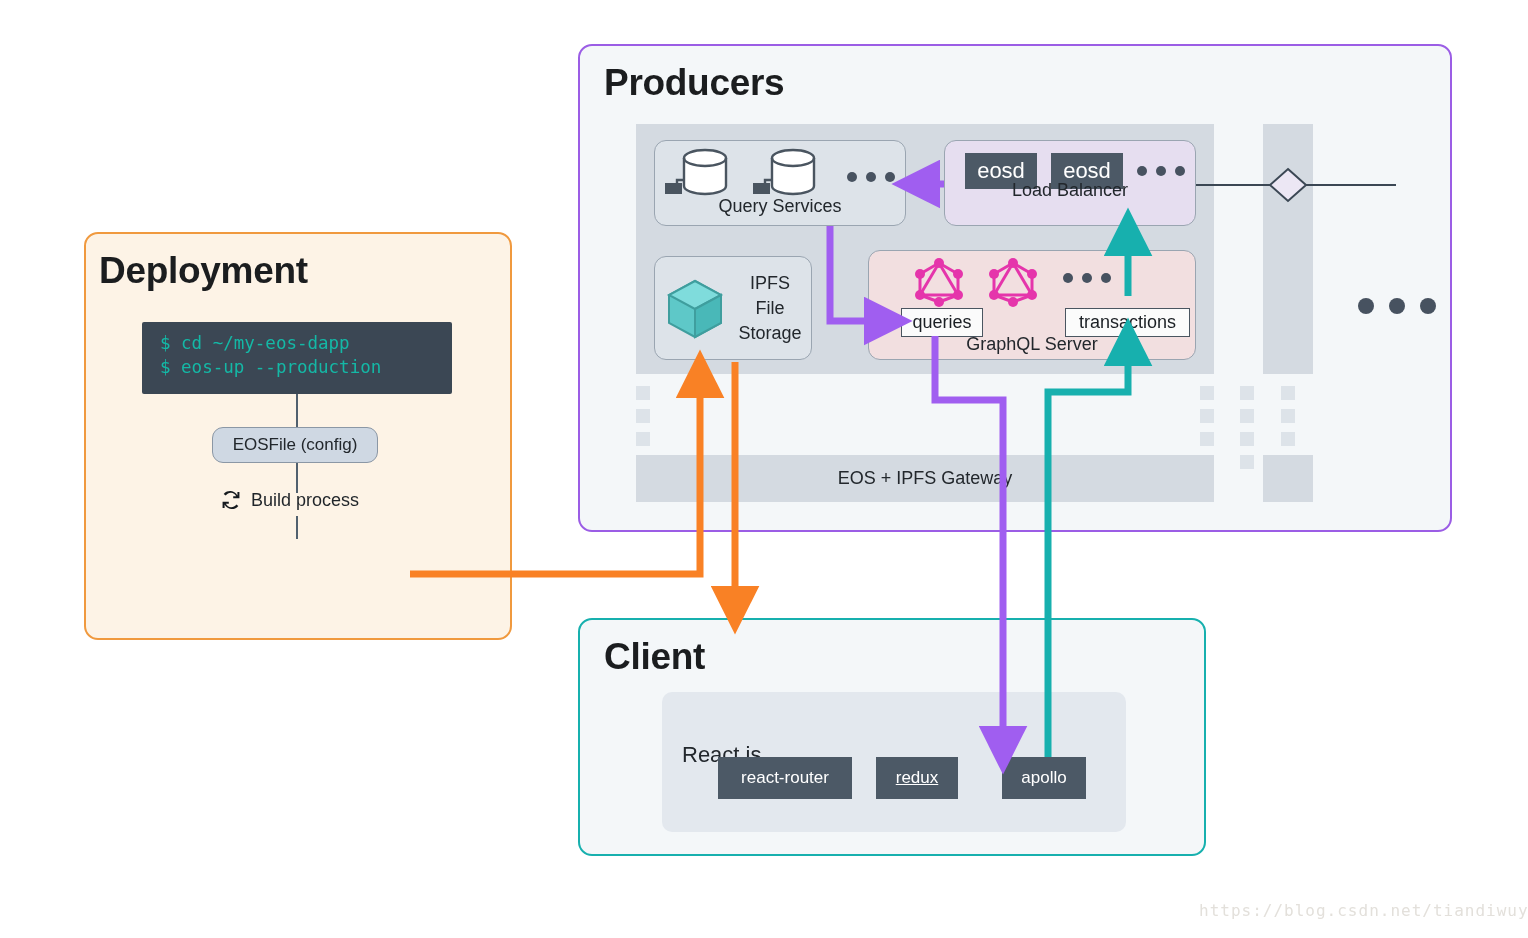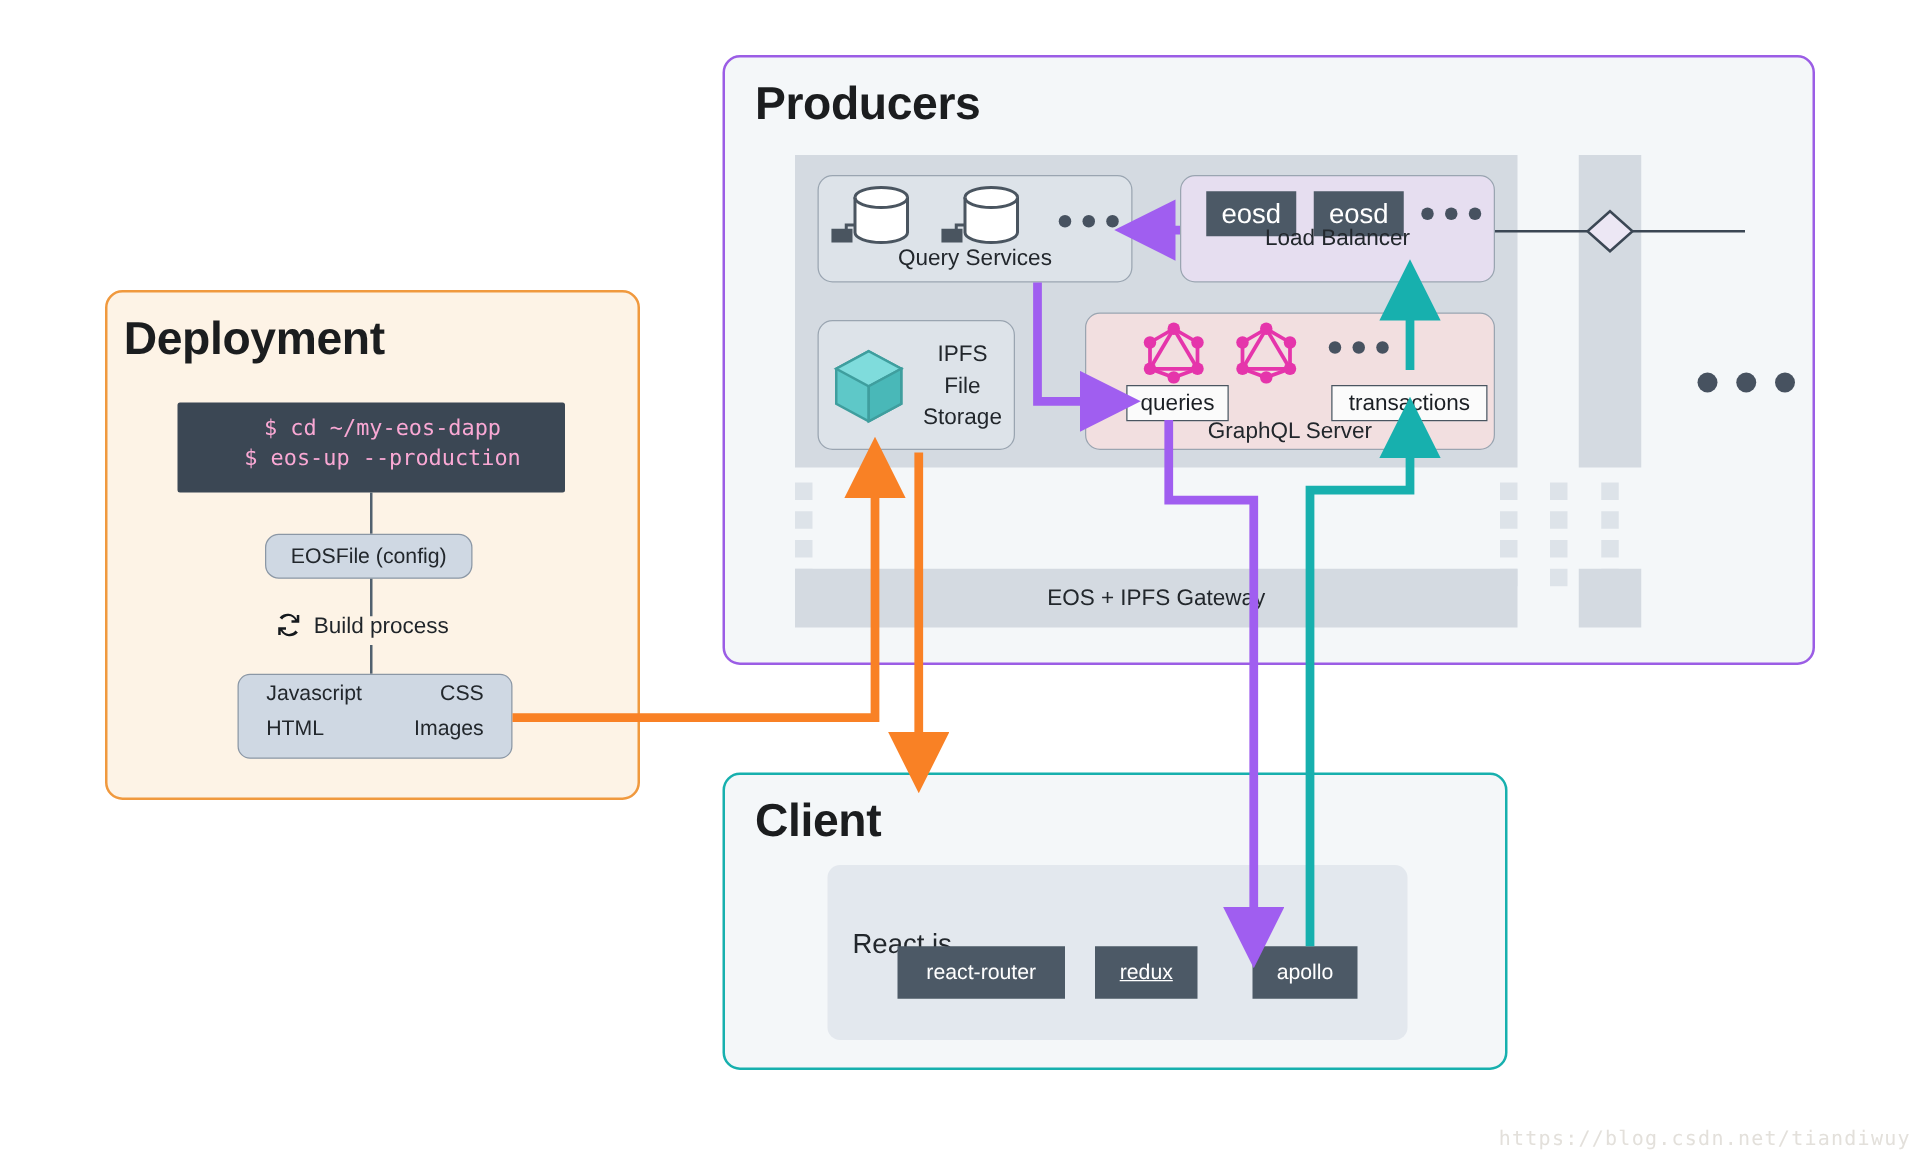--- a/index.html
+++ b/index.html
@@ -29,23 +29,22 @@
   
   #deployment { left:84px; top:232px; width:428px; height:408px;
      border:2.5px solid #f0993e; background:#fdf3e6; }
   #deployment-title { left:99px; top:250px; }
 
   .terminal {
     position:absolute; left:142px; top:322px; width:310px; height:72px;
     background:#3b4754; border-radius:2px;
     padding:9px 0 0 18px;
     font-family:"DejaVu Sans Mono", monospace;
-    font-size:17.5px; color:#f9a8d4; line-height:24px;
+    font-size:17.5px; color:#14b8a6; line-height:24px;
     white-space:pre;
-    text-align:center;
   }
   .pill {
     position:absolute;
     background:#cfd8e3; border:1.4px solid #8b97a5;
     border-radius:11px;
     color:#22272c;
     display:flex; align-items:center; justify-content:center;
     font-size:17px;
   }
   #eosfile { left:212px; top:427px; width:166px; height:36px; }
@@ -161,30 +160,20 @@
     <svg width="22" height="22" viewBox="0 0 24 24">
       <path d="M4 5.5 A9 9 0 0 1 19 7 L19 3.2 L21.2 3.2 L21.2 10 L14.4 10 L14.4 7.8 L17.6 7.8
                A6.6 6.6 0 0 0 6.2 7.2 Z" fill="#15191d"></path>
       <path d="M20 18.5 A9 9 0 0 1 5 17 L5 20.8 L2.8 20.8 L2.8 14 L9.6 14 L9.6 16.2 L6.4 16.2
                A6.6 6.6 0 0 0 17.8 16.8 Z" fill="#15191d"></path>
     </svg>
     <span>Build process</span>
   </div>
 
   <div class="vline" id="vl3"></div>
-  <div class="pill" id="assets">
-    <div class="row">
-      <span>Javascript</span>
-      <span>CSS</span>
-    </div>
-    <div class="row" style="padding-top:8px;">
-      <span>HTML</span>
-      <span>Images</span>
-    </div>
-  </div>
 
   <div class="section" id="producers"></div>
   <div class="section-title" id="producers-title">Producers</div>
 
   <div id="infra-panel"></div>
   <div id="infra-col-right"></div>
 
   <div class="dot-col" style="left:636px; top:386px;">
     <i></i>
       <i></i>

